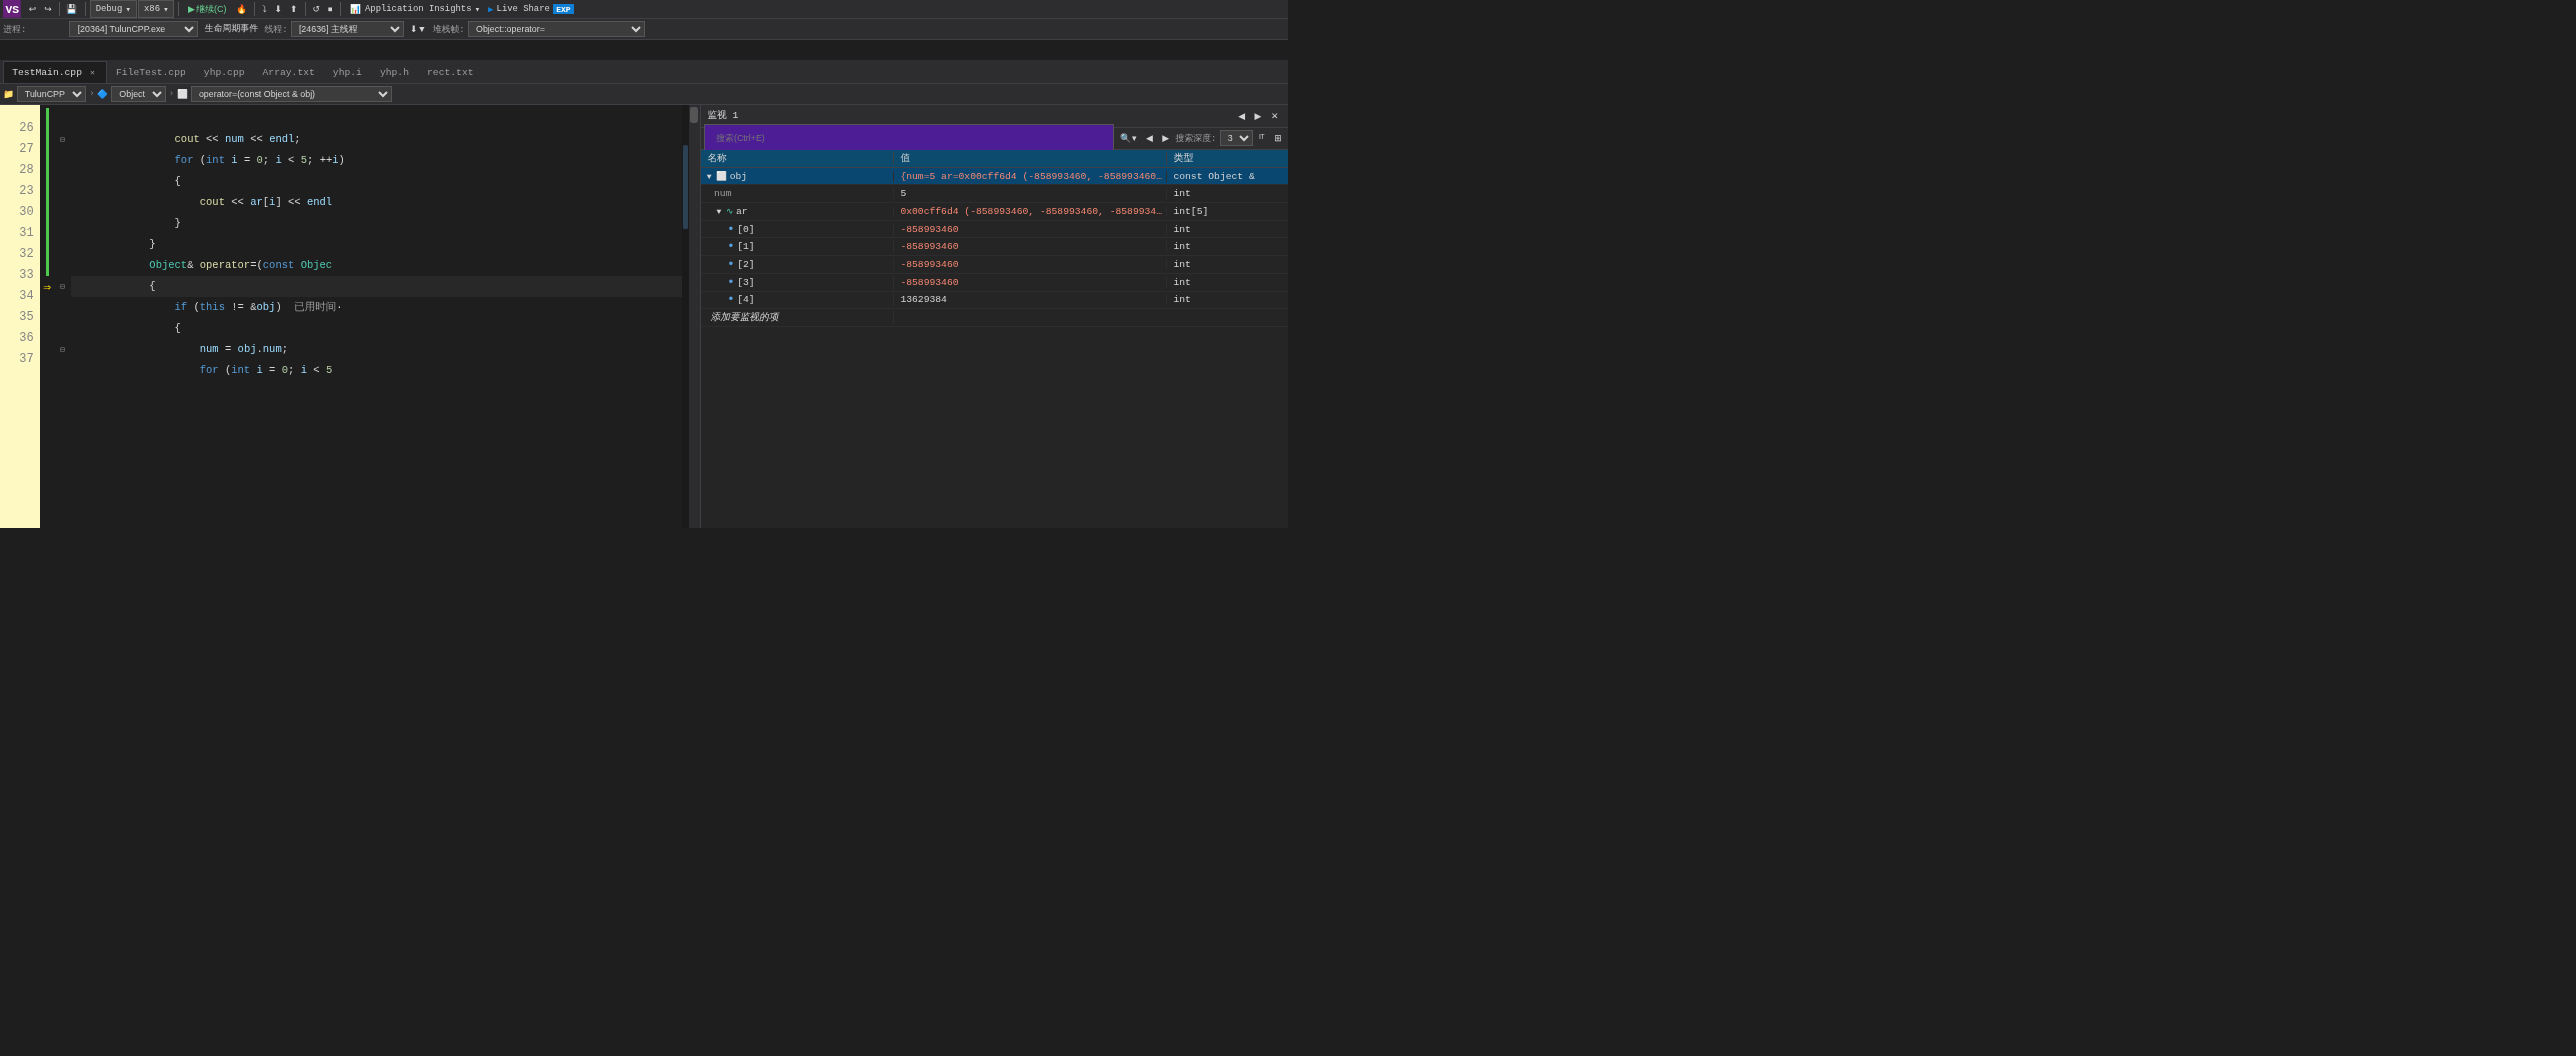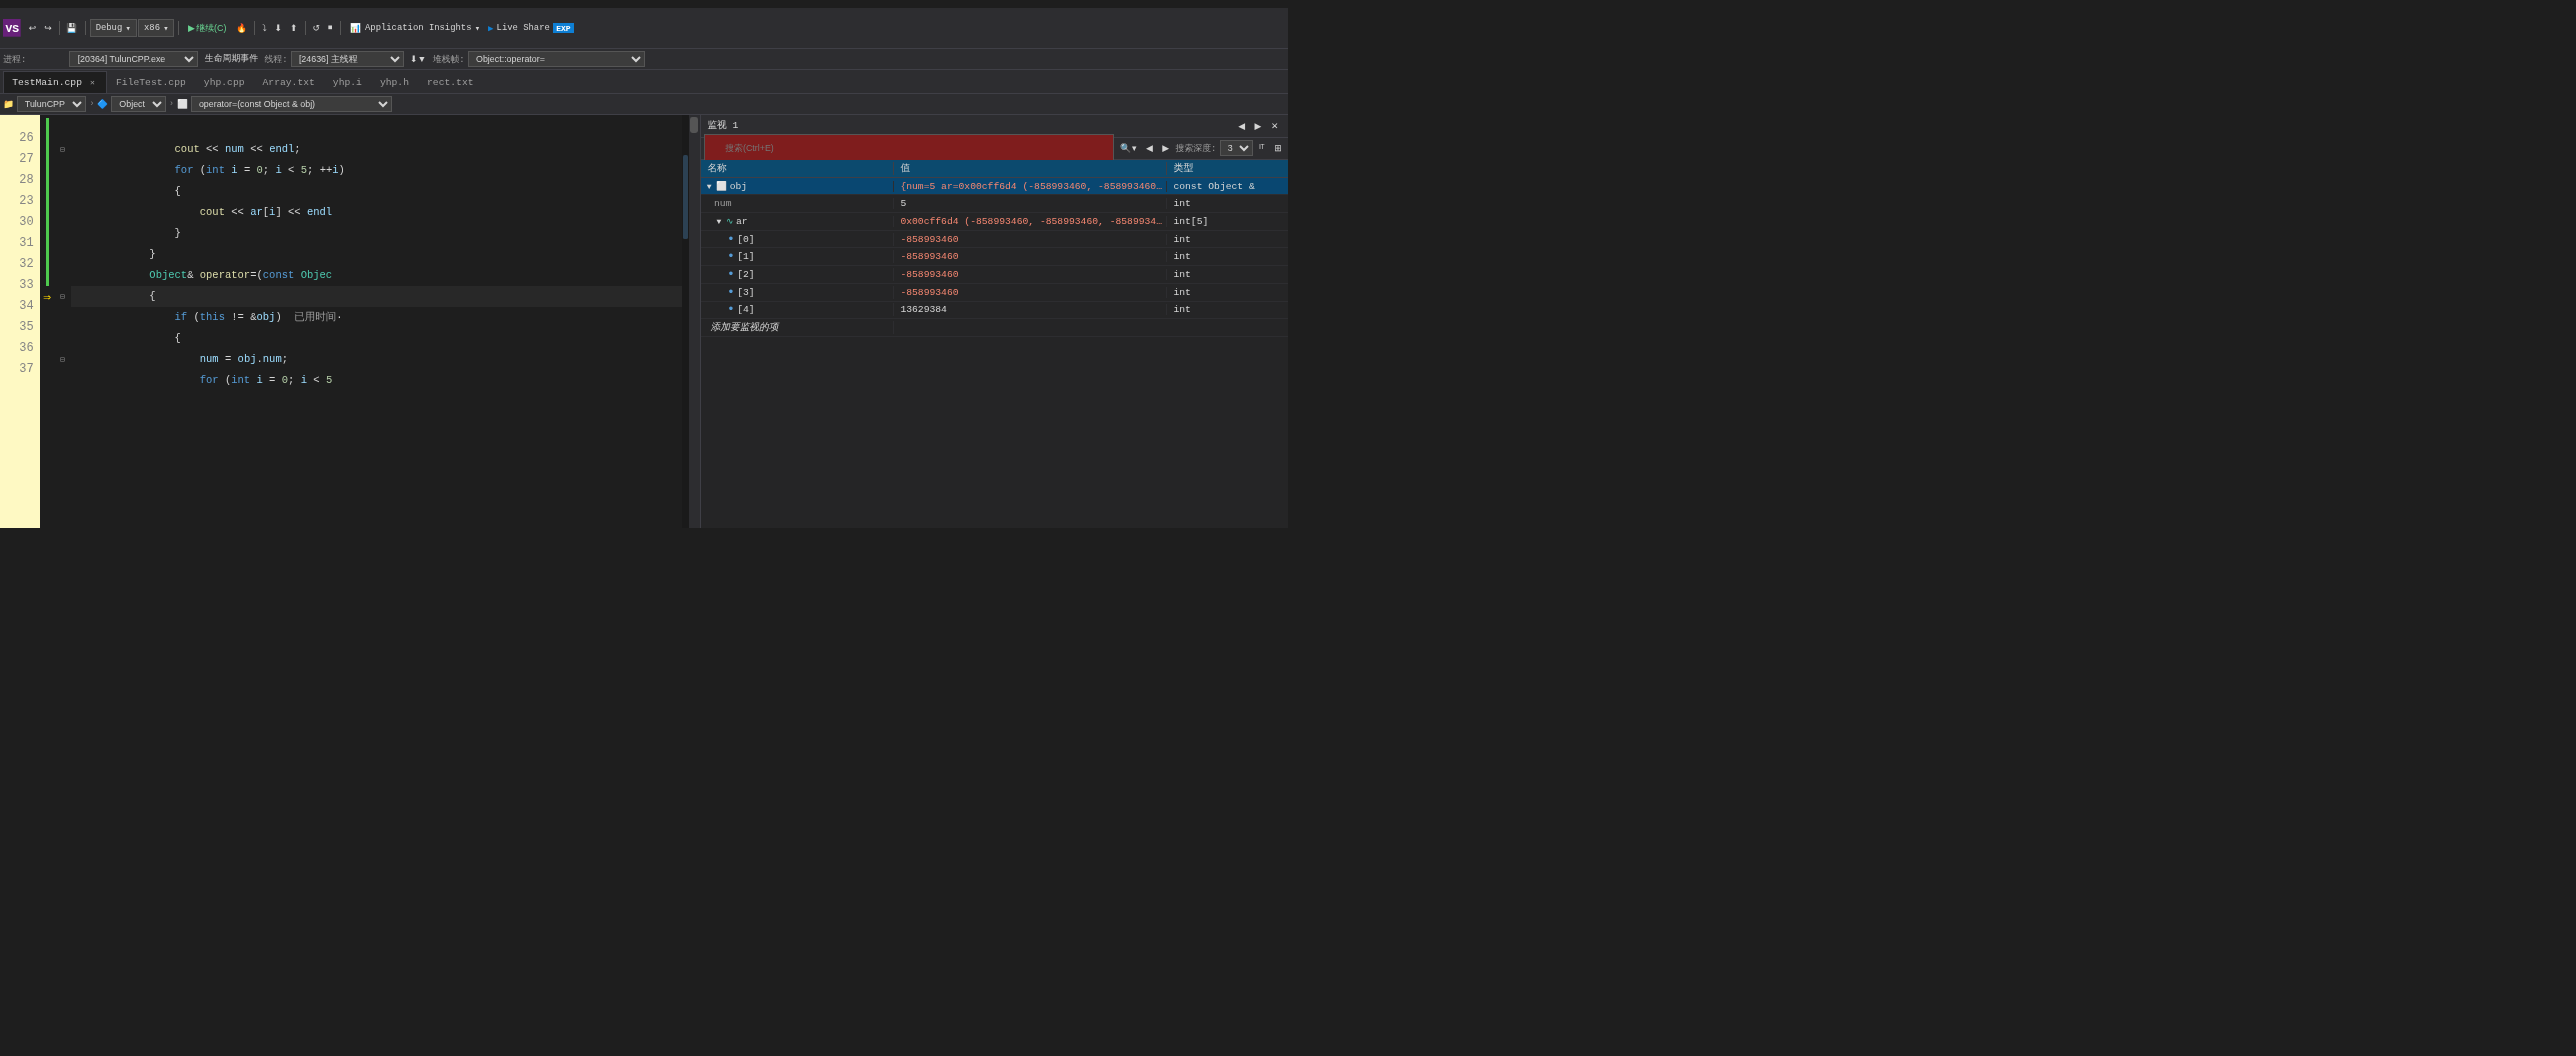--- a/index.html
+++ b/index.html
@@ -9,25 +9,25 @@
       color: #d4d4d4;
       width: 1288px;
       height: 528px;
       overflow: hidden;
       font-size: 8.9px;
     }
 
     
     .titlebar {
       background: #2d2d30;
-      height: 41px;
-      display: flex;
+      height: 19px;
+      display: flex;
+      align-items: center;
       padding: 0 3.2px;
       border-bottom: 0.8px solid #3f3f46;
-      margin-top: 8px;
     }
     .titlebar-left {
       display: flex;
       align-items: center;
       gap: 1.6px;
       flex: 1;
     }
     .vs-logo {
       width: 17.7px;
       height: 17.7px;
@@ -137,20 +137,21 @@
     .toolbar2-label { color: #9d9d9d; }
 
     
     .tabbar {
       background: #2d2d30;
       height: 24px;
       display: flex;
       align-items: flex-end;
       border-bottom: 0.8px solid #3f3f46;
       padding: 0 3.2px;
+      margin-top: 20px;
     }
     .tab {
       height: 22.5px;
       padding: 0 8px;
       display: flex;
       align-items: center;
       gap: 4.8px;
       cursor: pointer;
       font-size: 9.7px;
       border: 0.8px solid transparent;
@@ -327,25 +328,25 @@
     .watch-toolbar {
       height: 22.5px;
       background: #2d2d30;
       display: flex;
       align-items: center;
       padding: 0 3.2px;
       border-bottom: 0.8px solid #3f3f46;
       gap: 3.2px;
     }
     .watch-search {
-      background: #7f1d1d;
+      background: #4c1d95;
       border: 0.8px solid #555;
       color: #d4d4d4;
       height: 28px;
-      padding: 0 20px;
+      padding: 0 11px;
       font-size: 8.9px;
       flex: 1;
     }
     .watch-table {
       flex: 1;
       overflow: hidden;
     }
     .watch-col-headers {
       display: flex;
       background: #0c4a6e;

